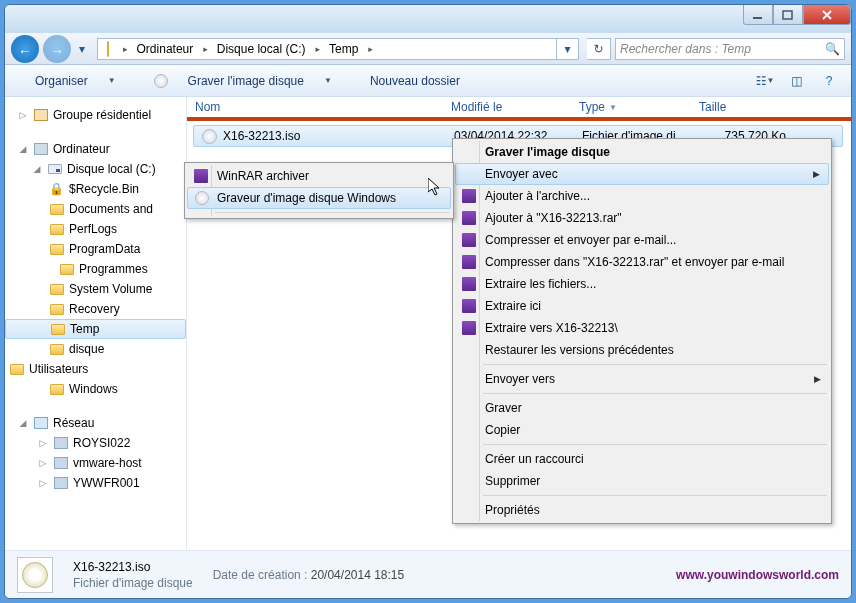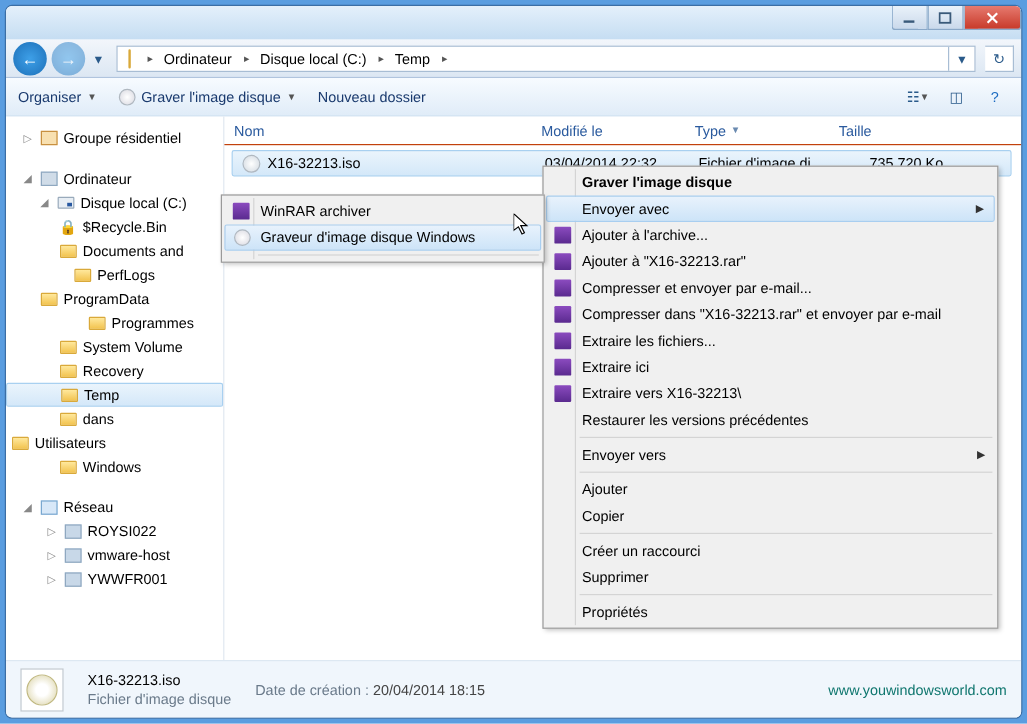--- a/index.html
+++ b/index.html
@@ -19,57 +19,57 @@
 .nav-drop { width: 14px; color: #2a5a8a; text-align: center; }
 .breadcrumb { flex: 1; height: 22px; border: 1px solid #a8bdd4; background: #fff; display: flex; align-items: center; margin: 0 4px; }
 .bc-icon { width: 20px; text-align: center; }
 .bc-seg { padding: 0 4px; border-right: 1px solid transparent; display: flex; align-items: center; height: 100%; }
 .bc-arrow { padding: 0 5px; color: #555; font-size: 9px; }
 .bc-refresh { width: 24px; height: 22px; border: 1px solid #a8bdd4; border-left: none; background: #fff; display: flex; align-items: center; justify-content: center; color: #2a5a8a; }
 .searchbox { width: 230px; height: 22px; border: 1px solid #a8bdd4; background: #fff; display: flex; align-items: center; padding: 0 4px; color: #888; font-style: italic; }
 .searchbox span.sicn { margin-left: auto; font-style: normal; color: #2a5a8a; }
 
 .toolbar { height: 32px; background: linear-gradient(#f7fbff, #e0ecf8); border-bottom: 1px solid #cddff0; display: flex; align-items: center; padding: 0 10px; gap: 18px; color: #1a3a6e; }
-.tb-item { display: flex; align-items: center; gap: 5px; }
+.tb-item { display: flex; align-items: center; gap: 20px; margin-left: 20px; }
 .tb-drop { font-size: 8px; color: #555; }
 .tb-right { margin-left: auto; display: flex; gap: 8px; align-items: center; }
 .tb-iconbtn { width: 24px; height: 22px; display: flex; align-items: center; justify-content: center; color: #2a5a8a; }
 
 .body { display: flex; height: calc(100% - 28px - 32px - 32px - 48px); }
 .sidebar { width: 182px; border-right: 1px solid #e0e8f0; padding: 8px 0; overflow: hidden; }
 .tree-group { margin-bottom: 14px; }
 .tree-item { display: flex; align-items: center; padding: 2px 4px; gap: 4px; white-space: nowrap; }
 .tree-item.sel { background: linear-gradient(#eaf4fc, #d4e8f9); border: 1px solid #a8d0f0; border-radius: 2px; padding: 1px 3px; }
 .tree-exp { width: 12px; color: #888; font-size: 9px; text-align: center; }
 .tree-icon { width: 16px; height: 16px; display: inline-flex; align-items: center; justify-content: center; }
 .folder-i { width: 14px; height: 11px; background: linear-gradient(#ffe89c, #f2c34e); border: 1px solid #d9a93a; border-radius: 1px; }
 .computer-i { width: 14px; height: 12px; background: #d0dce8; border: 1px solid #8fa8c0; }
 .drive-i { width: 14px; height: 10px; background: #e8eef4; border: 1px solid #9ab; border-radius: 1px; position: relative; }
 .drive-i::after { content: ''; position: absolute; right: 1px; bottom: 1px; width: 4px; height: 3px; background: #2858a0; }
 .net-i { width: 14px; height: 12px; background: #d8e8f8; border: 1px solid #7aa8d0; }
 .home-i { width: 14px; height: 12px; background: #f8e0b0; border: 1px solid #c89040; }
 .srv-i { width: 14px; height: 12px; background: #c8d8e8; border: 1px solid #8fa8c0; }
 
 .listview { flex: 1; position: relative; }
-.lv-header { display: flex; height: 24px; border-bottom: 1px solid #c2410c; }
+.lv-header { display: flex; height: 24px; border-bottom: 4px solid #c2410c; }
 .lv-col { padding: 4px 8px; color: #2a5a9e; border-right: 1px solid transparent; display: flex; align-items: center; gap: 4px; }
 .lv-col .sort { font-size: 8px; color: #6a8ab0; }
 .lv-row { display: flex; height: 22px; align-items: center; border: 1px solid #a8d0f0; background: linear-gradient(#eaf4fc, #d4e8f9); margin: 4px 8px 0 6px; border-radius: 2px; }
 .lv-cell { padding: 0 8px; display: flex; align-items: center; gap: 6px; }
 .disc-i { width: 15px; height: 15px; border-radius: 50%; background: radial-gradient(#fff, #d0d8e0); border: 1px solid #b0b8c0; }
 
 .statusbar { height: 48px; border-top: 1px solid #dde8f2; background: #f0f6fc; display: flex; align-items: center; padding: 4px 12px; gap: 20px; }
 .sb-icon { width: 36px; height: 36px; border: 1px solid #c0c8d0; background: #fff; display: flex; align-items: center; justify-content: center; }
 .sb-disc { width: 26px; height: 26px; border-radius: 50%; background: radial-gradient(#fff 30%, #d8d0a0); border: 1px solid #c0b880; }
 .sb-text { display: flex; flex-direction: column; gap: 2px; }
 .sb-text .l1 { color: #000; }
 .sb-text .l2 { color: #6a7a8a; }
 .sb-col { display: flex; flex-direction: column; gap: 2px; color: #444; }
 .sb-col .lbl { color: #6a7a8a; }
-.sb-link { margin-left: auto; color: #0f766e; font-weight: normal; }
+.sb-link { margin-left: auto; color: #701a75; font-weight: bold; }
 
 
 .ctx { position: absolute; background: #f0f0f0; border: 1px solid #9a9a9a; box-shadow: 2px 2px 4px rgba(0,0,0,0.25); padding: 2px; }
 .ctx-item { display: flex; align-items: center; height: 22px; padding: 0 24px 0 30px; position: relative; white-space: nowrap; }
 .ctx-item.hover { background: linear-gradient(#e8f2fc, #cde4f8); border: 1px solid #a8cef0; border-radius: 2px; padding: 0 23px 0 29px; }
 .ctx-item.bold { font-weight: bold; }
 .ctx-sep { height: 1px; background: #d4d4d4; margin: 3px 2px 3px 28px; }
 .ctx-icon { position: absolute; left: 6px; width: 16px; height: 16px; display: flex; align-items: center; justify-content: center; }
 .ctx-arrow { position: absolute; right: 8px; font-size: 9px; color: #333; }
 .ctx-gutter { position: absolute; left: 26px; top: 2px; bottom: 2px; width: 1px; background: #d4d4d4; }
@@ -110,20 +110,24 @@
       <span class="bc-arrow">▸</span>
       <span class="bc-seg">Ordinateur</span>
       <span class="bc-arrow">▸</span>
       <span class="bc-seg">Disque local (C:)</span>
       <span class="bc-arrow">▸</span>
       <span class="bc-seg">Temp</span>
       <span class="bc-arrow">▸</span>
       <span style="margin-left:auto;width:22px;border-left:1px solid #a8bdd4;height:100%;display:flex;align-items:center;justify-content:center;color:#2a5a8a">▾</span>
     </div>
     <div class="bc-refresh">↻</div>
+    <div class="searchbox">
+      <span>Rechercher dans : Temp</span>
+      <span class="sicn">🔍</span>
+    </div>
   </div>
 
   <div class="toolbar">
     <div class="tb-item">
         <span>Organiser</span>
         <span class="tb-drop">▼</span>
       </div>
     <div class="tb-item">
         <span class="disc-sm"></span>
         <span>Graver l'image disque</span>
@@ -168,33 +172,33 @@
         <div class="tree-item" style="padding-left:44px">
             <span class="tree-icon" style="color:#d8b030">🔒</span>
             <span>$Recycle.Bin</span>
           </div>
         <div class="tree-item" style="padding-left:44px">
             <span class="tree-icon">
               <span class="folder-i"></span>
             </span>
             <span>Documents and</span>
           </div>
-        <div class="tree-item" style="padding-left:56px">
+        <div class="tree-item" style="padding-left:44px">
             <span class="tree-icon">
               <span class="folder-i"></span>
             </span>
             <span>PerfLogs</span>
           </div>
-        <div class="tree-item" style="padding-left:28px">
+        <div class="tree-item" style="padding-left:44px">
             <span class="tree-icon">
               <span class="folder-i"></span>
             </span>
             <span>ProgramData</span>
           </div>
-        <div class="tree-item" style="padding-left:68px">
+        <div class="tree-item" style="padding-left:54px">
             <span class="tree-icon">
               <span class="folder-i"></span>
             </span>
             <span>Programmes</span>
           </div>
         <div class="tree-item" style="padding-left:44px">
             <span class="tree-icon">
               <span class="folder-i"></span>
             </span>
             <span>System Volume</span>
@@ -208,21 +212,21 @@
         <div class="tree-item sel" style="padding-left:44px">
             <span class="tree-icon">
               <span class="folder-i"></span>
             </span>
             <span>Temp</span>
           </div>
         <div class="tree-item" style="padding-left:44px">
             <span class="tree-icon">
               <span class="folder-i"></span>
             </span>
-            <span>dans</span>
+            <span>disque</span>
           </div>
         <div class="tree-item" style="">
             <span class="tree-icon">
               <span class="folder-i"></span>
             </span>
             <span>Utilisateurs</span>
           </div>
         <div class="tree-item" style="padding-left:44px">
             <span class="tree-icon">
               <span class="folder-i"></span>
@@ -365,21 +369,21 @@
   <div class="ctx-item">
       <span>Restaurer les versions précédentes</span>
     </div>
   <div class="ctx-sep"></div>
   <div class="ctx-item">
       <span>Envoyer vers</span>
       <span class="ctx-arrow">▶</span>
     </div>
   <div class="ctx-sep"></div>
   <div class="ctx-item">
-      <span>Ajouter</span>
+      <span>Graver</span>
     </div>
   <div class="ctx-item">
       <span>Copier</span>
     </div>
   <div class="ctx-sep"></div>
   <div class="ctx-item">
       <span>Créer un raccourci</span>
     </div>
   <div class="ctx-item">
       <span>Supprimer</span>

